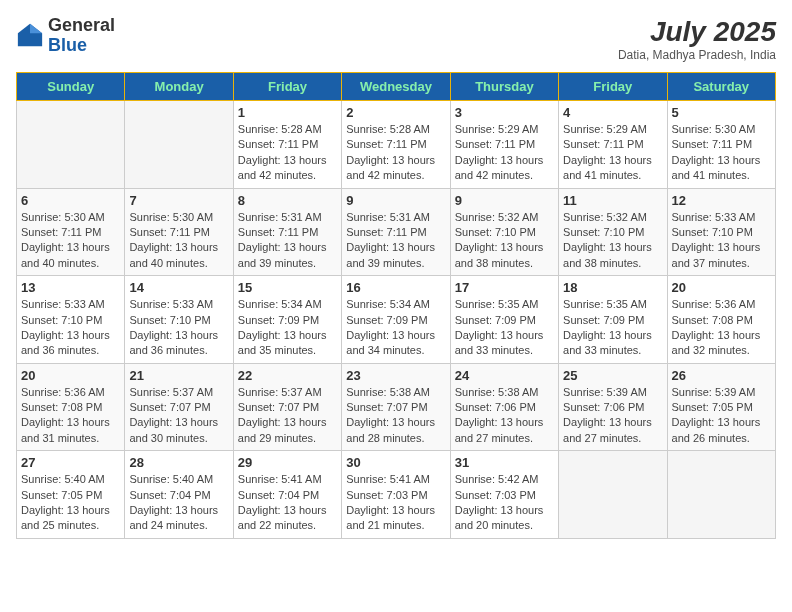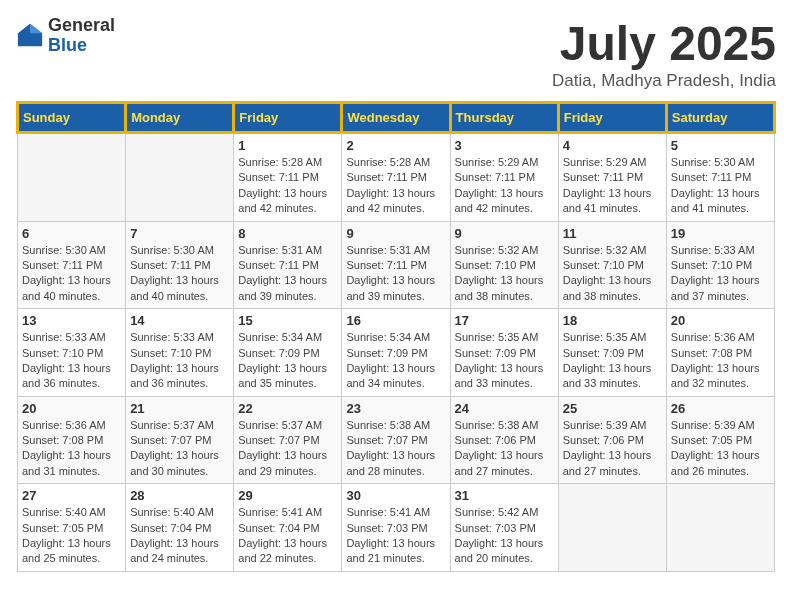--- a/index.html
+++ b/index.html
@@ -37,41 +37,42 @@
       color: #1a5fa8;
     }
     .logo-icon {
       width: 28px;
       height: 28px;
     }
     .title-block {
       text-align: right;
     }
     .month-title {
-      font-size: 48px;
+      font-size: 28px;
       font-weight: bold;
       color: #333;
+      font-style: italic;
     }
     .location-title {
-      font-size: 17px;
+      font-size: 12px;
       color: #555;
       text-align: right;
     }
     .calendar {
       width: 100%;
       border-collapse: collapse;
       font-size: 11px;
     }
     .calendar th {
       background: #1a5fa8;
-      color: #fde047;
+      color: #86efac;
       padding: 6px 4px;
-      text-align: left;
+      text-align: center;
       font-size: 13px;
-      border: 3px solid #eab308;
+      border: 1px solid #eab308;
     }
     .calendar td {
       border: 1px solid #ccc;
       vertical-align: top;
       padding: 4px;
       width: 108px;
       min-height: 80px;
       background: #fff;
     }
     .calendar tr:nth-child(even) td {
@@ -191,21 +192,21 @@
 Sunset: 7:10 PM
 Daylight: 13 hours and 38 minutes.</div>
         </td>
         <td>
           <span class="day-number">11</span>
           <div class="day-info">Sunrise: 5:32 AM
 Sunset: 7:10 PM
 Daylight: 13 hours and 38 minutes.</div>
         </td>
         <td>
-          <span class="day-number">19</span>
+          <span class="day-number">12</span>
           <div class="day-info">Sunrise: 5:33 AM
 Sunset: 7:10 PM
 Daylight: 13 hours and 37 minutes.</div>
         </td>
       </tr>
       <tr>
         <td>
           <span class="day-number">13</span>
           <div class="day-info">Sunrise: 5:33 AM
 Sunset: 7:10 PM

